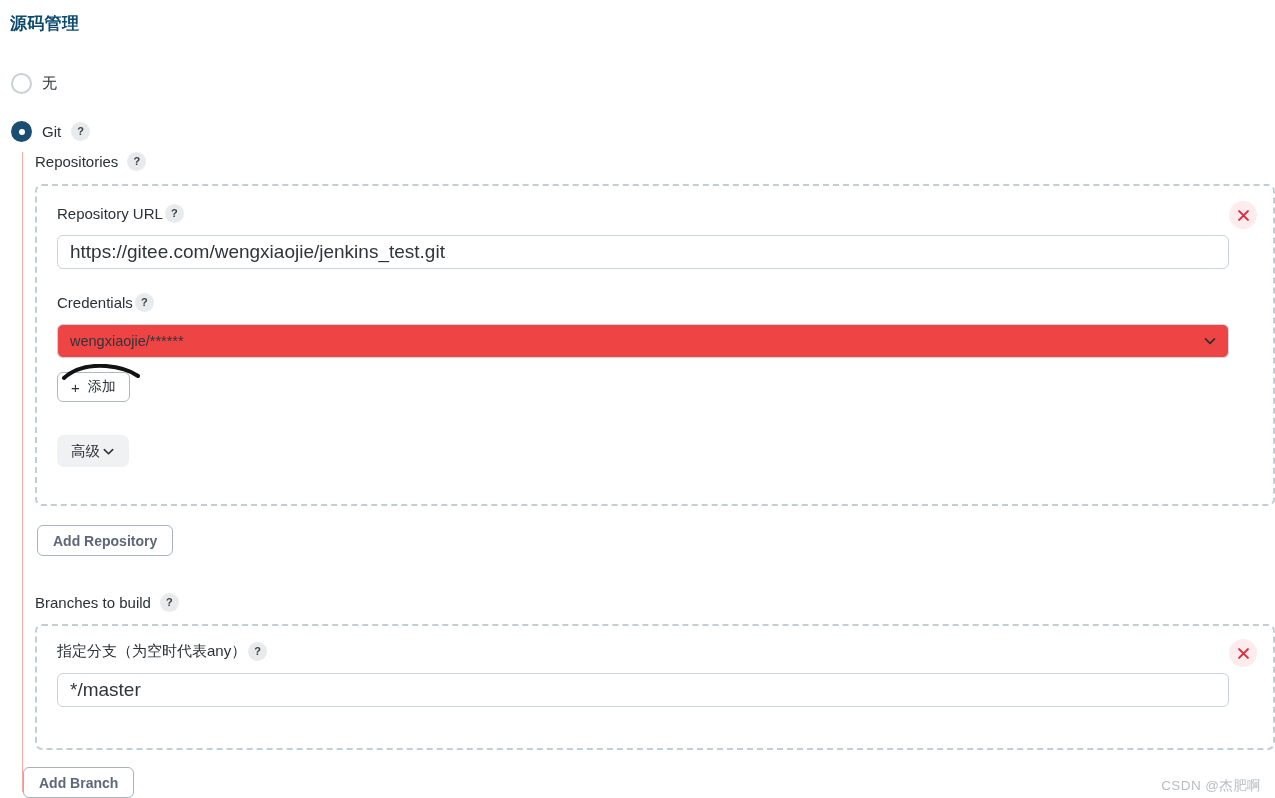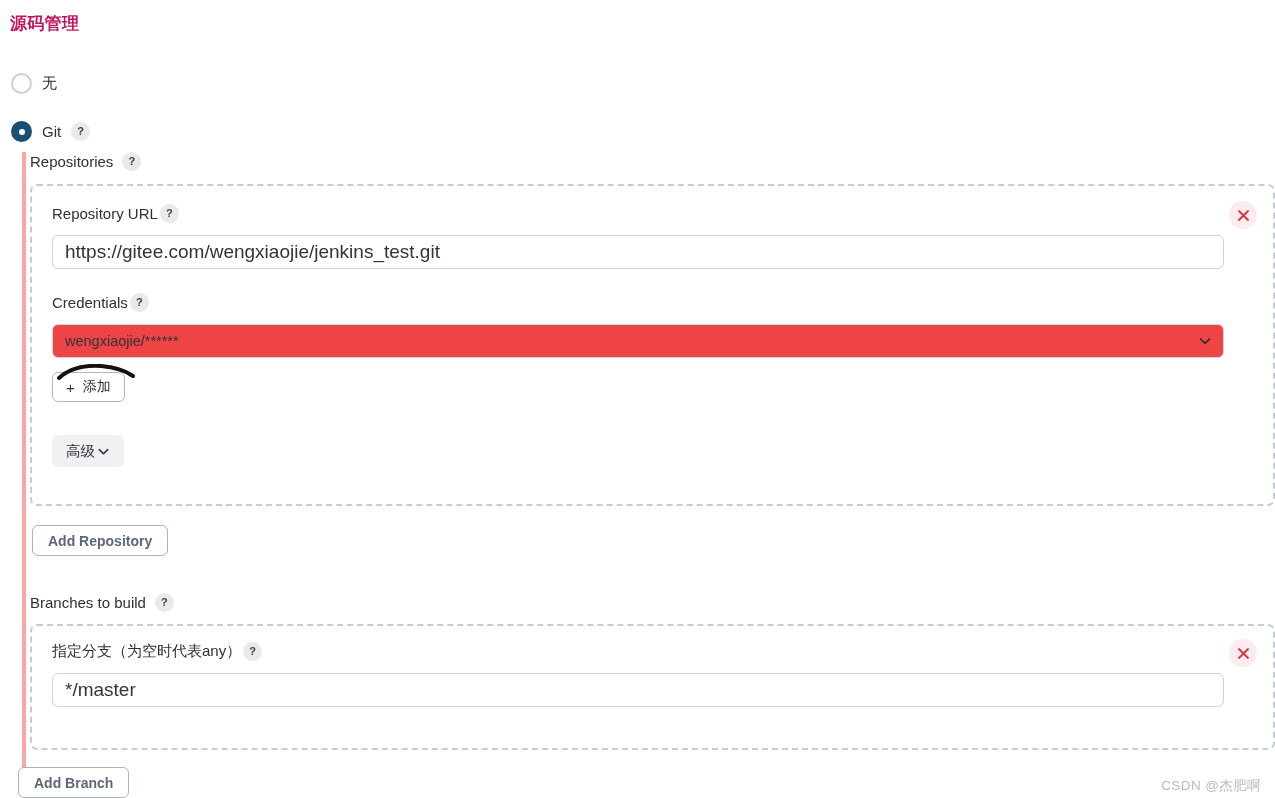--- a/index.html
+++ b/index.html
@@ -14,21 +14,21 @@
 
   .page { position: relative; width: 1275px; height: 798px; background:#fff; }
 
   
   .page-title {
     position: absolute;
     left: 10px; top: 12px;
     font-size: 17px;
     font-weight: bold;
     letter-spacing: .3px;
-    color: #be185d;
+    color: #0c4a6e;
   }
 
   
   .radio-row {
     position: absolute;
     display: flex;
     align-items: center;
     gap: 10px;
   }
   .radio-row.none { left: 11px; top: 73px; }
@@ -75,22 +75,22 @@
     flex: none;
     cursor: pointer;
     line-height: 1;
   }
 
   
   .git-body {
     position: absolute;
     left: 22px; top: 152px;
     width: 1253px; height: 640px;
-    border-left: 4px solid #fca5a5;
-    padding-left: 4px;
+    border-left: 1px solid #fca5a5;
+    padding-left: 12px;
   }
 
   .field-label {
     display: flex;
     align-items: center;
     gap: 9px;
     font-size: 15px;
     color: #2b3136;
   }
 

